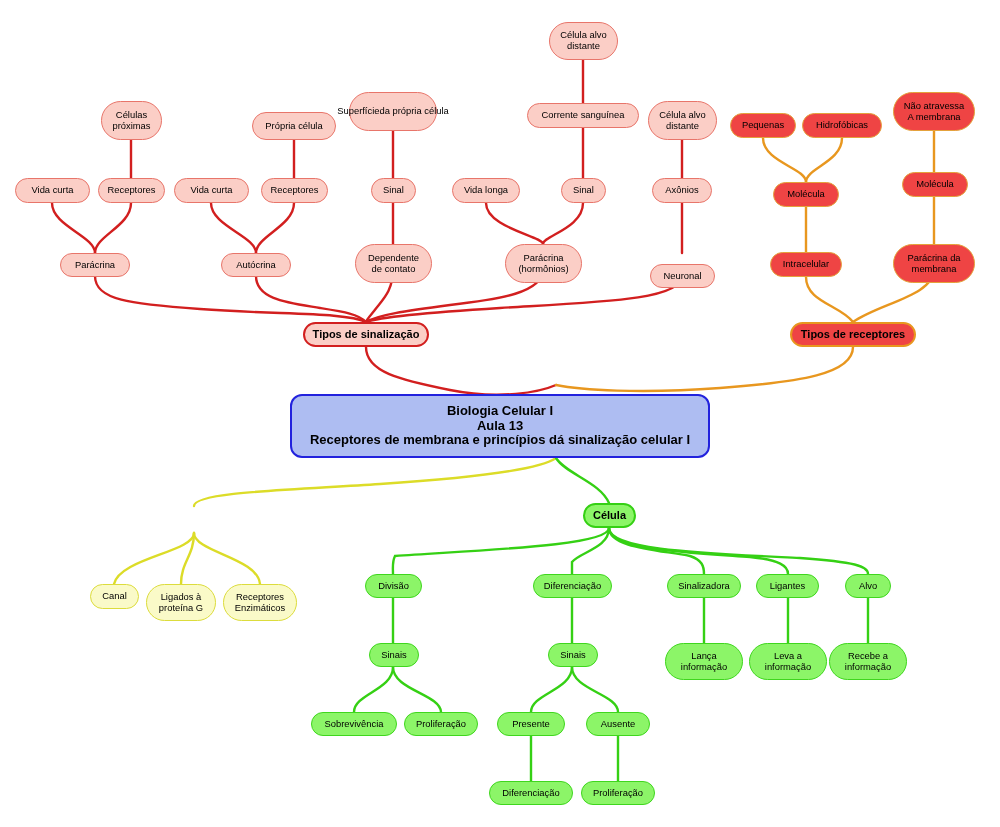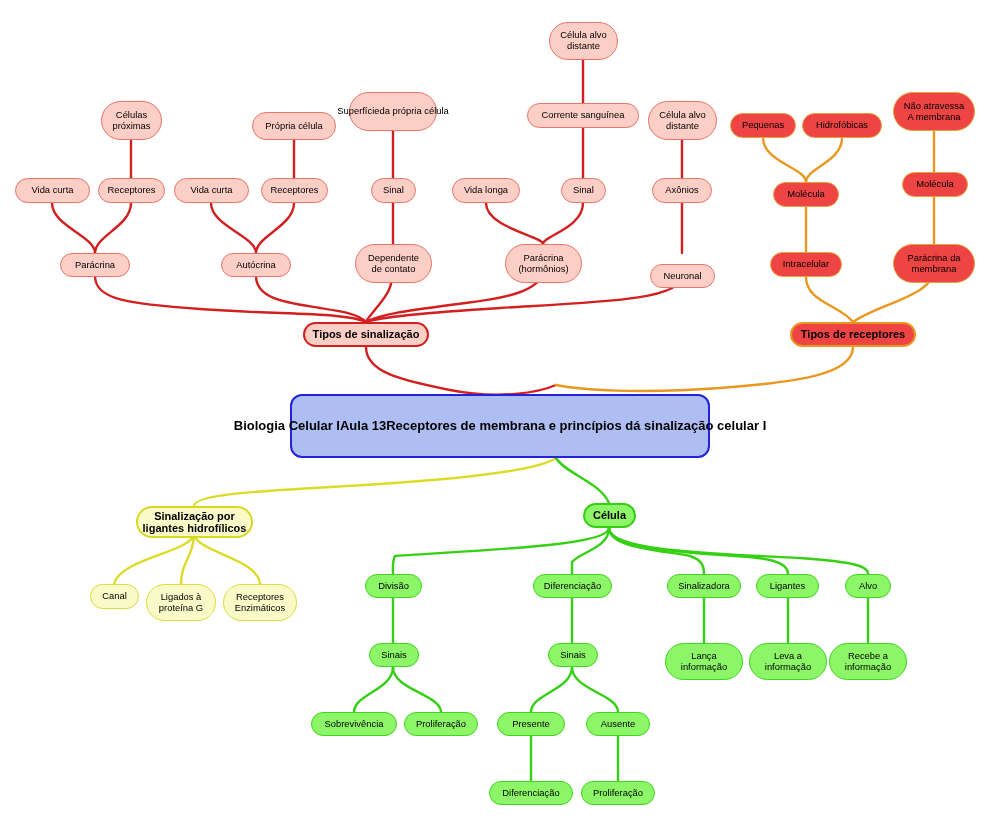--- a/index.html
+++ b/index.html
@@ -120,38 +120,34 @@
       <path d="M393,667 C393,690 440,694 441,712"></path>
       <path d="M572,667 C572,690 531,694 531,712"></path>
       <path d="M572,667 C572,690 618,694 618,712"></path>
 
       <path d="M531,736 L531,781"></path>
       <path d="M618,736 L618,781"></path>
     </g>
   </g>
 </svg>
 
-<div class="node sq blue t13 bold" style="left:290px; top:394px; width:420px; height:64px; flex-direction:row;">
+<div class="node sq blue t13 bold" style="left:290px; top:394px; width:420px; height:64px; flex-direction:column;">
   <span>Biologia Celular I</span>
   <span>Aula 13</span>
   <span>Receptores de membrana e princípios dá sinalização celular I</span>
 </div>
 
 <div class="node pink trunk t11 bold" style="left:303px; top:322px; width:126px; height:25px;">
   <span>Tipos de sinalização</span>
 </div>
 
 <div class="node orange trunk t11 bold" style="left:790px; top:322px; width:126px; height:25px;">
   <span>Tipos de receptores</span>
 </div>
 
-<div class="node yellow trunk t11 bold" style="left:136px; top:506px; width:117px; height:32px; flex-direction:column;">
-  <span>Sinalização por</span>
-  <span>ligantes hidrofílicos</span>
-</div>
 
 <div class="node green trunk t11 bold" style="left:583px; top:503px; width:53px; height:25px;">
   <span>Célula</span>
 </div>
 
 <div class="node pink t9" style="left:101px; top:101px; width:61px; height:39px; flex-direction:column;">
   <span>Células</span>
   <span>próximas</span>
 </div>
 

